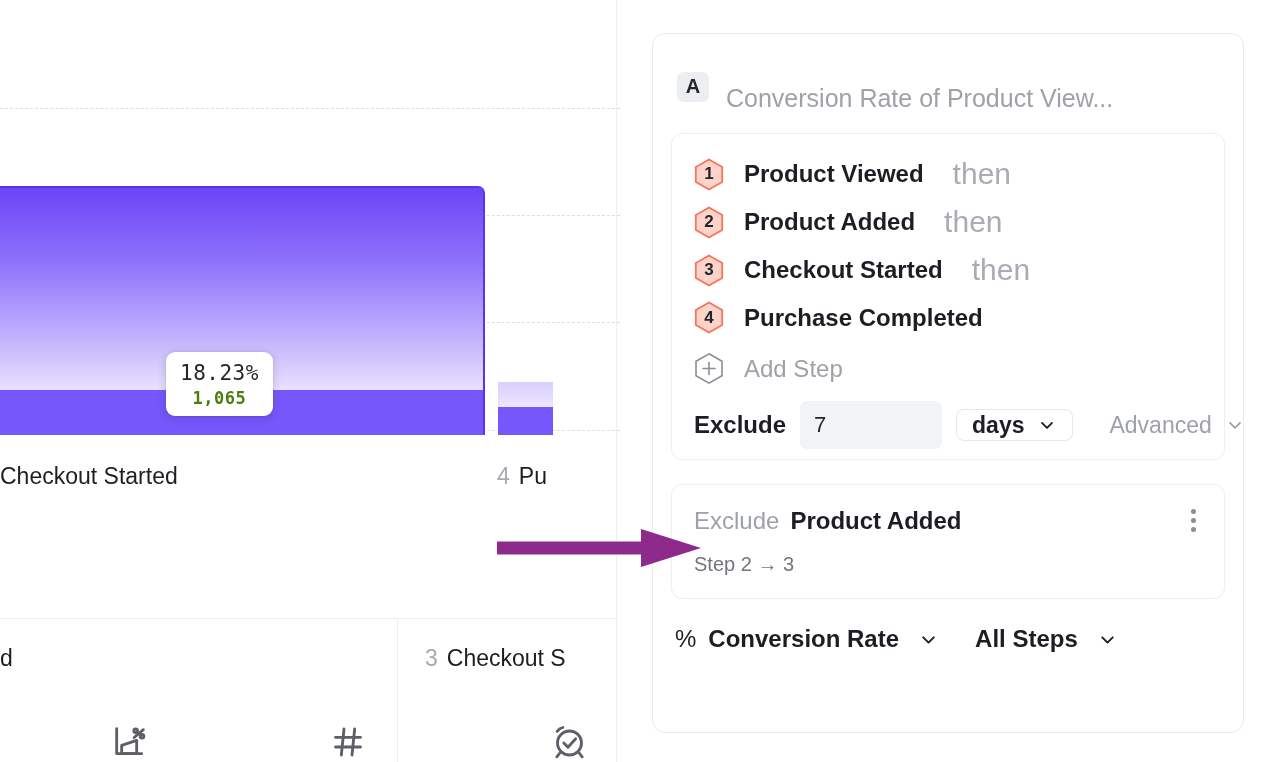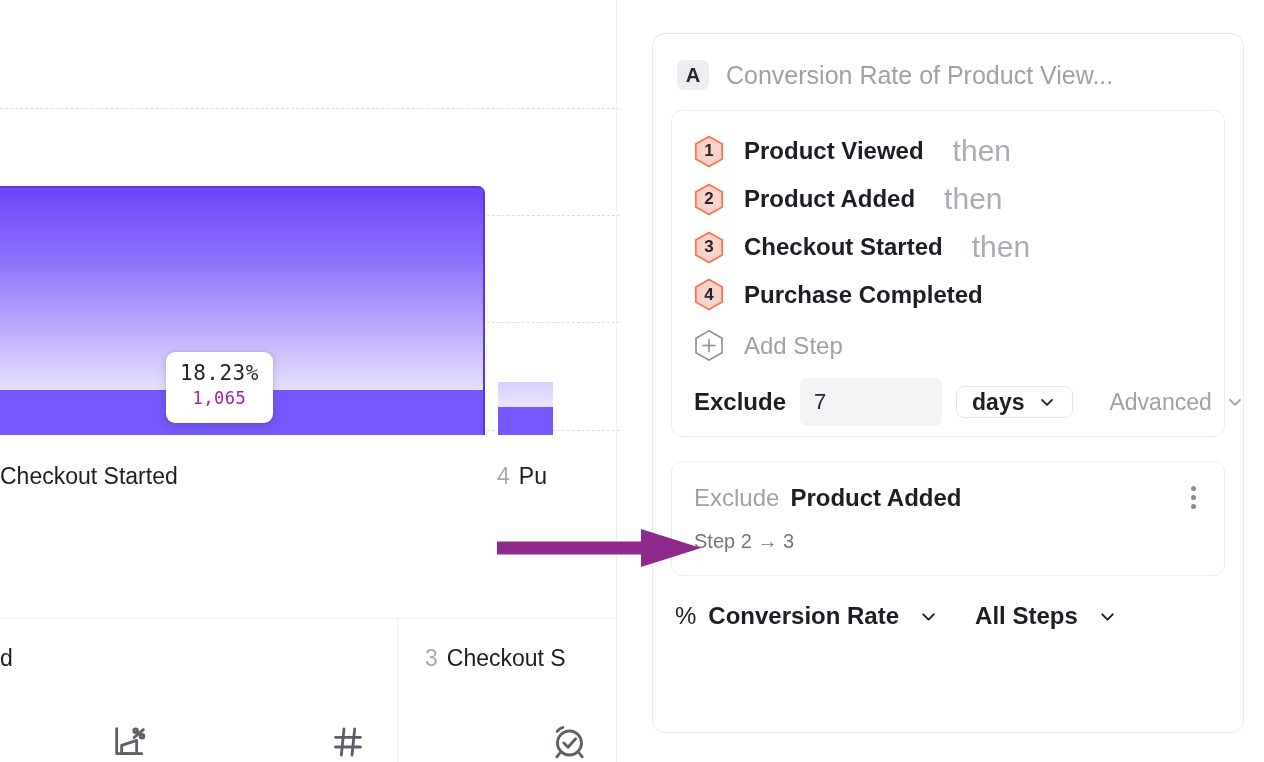--- a/index.html
+++ b/index.html
@@ -22,41 +22,41 @@
     border-top: 1px dashed #dcdee3; }
 
   .bar { position: absolute; bottom: 0; }
   .bar .grad { position: absolute; left: 0; right: 0; top: 0; bottom: 0;
     background: linear-gradient(180deg, #6b45f7 0%, #8e72fb 30%, #c4b4fd 62%, #ece7fe 85%, #f8f6ff 100%); }
   .bar.selected { border: 2px solid #5b34e8; border-radius: 7px 7px 0 0; }
   .bar-base { position: absolute; background: #7557fb; }
 
   .tooltip { position: absolute; background: #ffffff; border-radius: 9px;
     box-shadow: 0 2px 10px rgba(20,20,40,.18), 0 0 0 1px rgba(0,0,0,.03);
-    padding: 9px 14px 15px; text-align: center; font-family: "DejaVu Sans Mono", monospace; }
+    padding: 9px 14px 8px; text-align: center; font-family: "DejaVu Sans Mono", monospace; }
   .tooltip .pct { font-size: 21px; color: #24262b; letter-spacing: .5px; line-height: 1.15; }
-  .tooltip .cnt { font-size: 17px; color: #a21caf; letter-spacing: .5px; margin-top: 3px; }
+  .tooltip .cnt { font-size: 17px; color: #4d7c0f; letter-spacing: .5px; margin-top: 3px; font-weight: bold; }
 
   .axis-label { position: absolute; font-size: 23px; color: #1c1e23; white-space: nowrap; }
   .axis-label .idx { color: #a6a9b0; margin-right: 9px; }
 
   .bottom-frag { position: absolute; font-size: 23px; color: #1c1e23; white-space: nowrap; }
   .bottom-frag .idx { color: #a6a9b0; margin-right: 9px; }
 
   .ico { position: absolute; color: #5c5f66; }
 
   
   .config-card { position: absolute; left: 652px; top: 33px; width: 592px; height: 700px;
     background: #fff; border: 1px solid #e9eaee; border-radius: 13px; }
 
   .card-title-row { display: flex; align-items: center; gap: 17px; padding: 26px 24px 20px; }
   .badge-a { width: 32px; height: 30px; border-radius: 7px; background: #eceef1;
     display: flex; align-items: center; justify-content: center;
     font-size: 20px; font-weight: 700; color: #23262b; }
-  .card-title { font-size: 25px; color: #9ea1a8; white-space: nowrap; overflow: hidden; }
+  .card-title { font-size: 25px; color: #9ea1a8; white-space: nowrap; overflow: hidden; margin-top: 24px; }
 
   .steps-box { margin: 0 18px; border: 1px solid #eceef1; border-radius: 11px;
     padding: 16px 0 10px; }
   .step-row { display: flex; align-items: center; gap: 20px; padding: 7px 22px; }
   .hexnum { position: relative; width: 30px; height: 33px; flex: 0 0 30px; }
   .hexnum span { position: absolute; inset: 0; display: flex; align-items: center;
     justify-content: center; font-size: 17px; font-weight: 700; color: #23262b; }
   .step-name { font-size: 24px; font-weight: 700; color: #1c1e23; }
   .step-then { font-size: 30px; color: #a9acb3; margin-left: 9px; font-weight: 400; }
 

